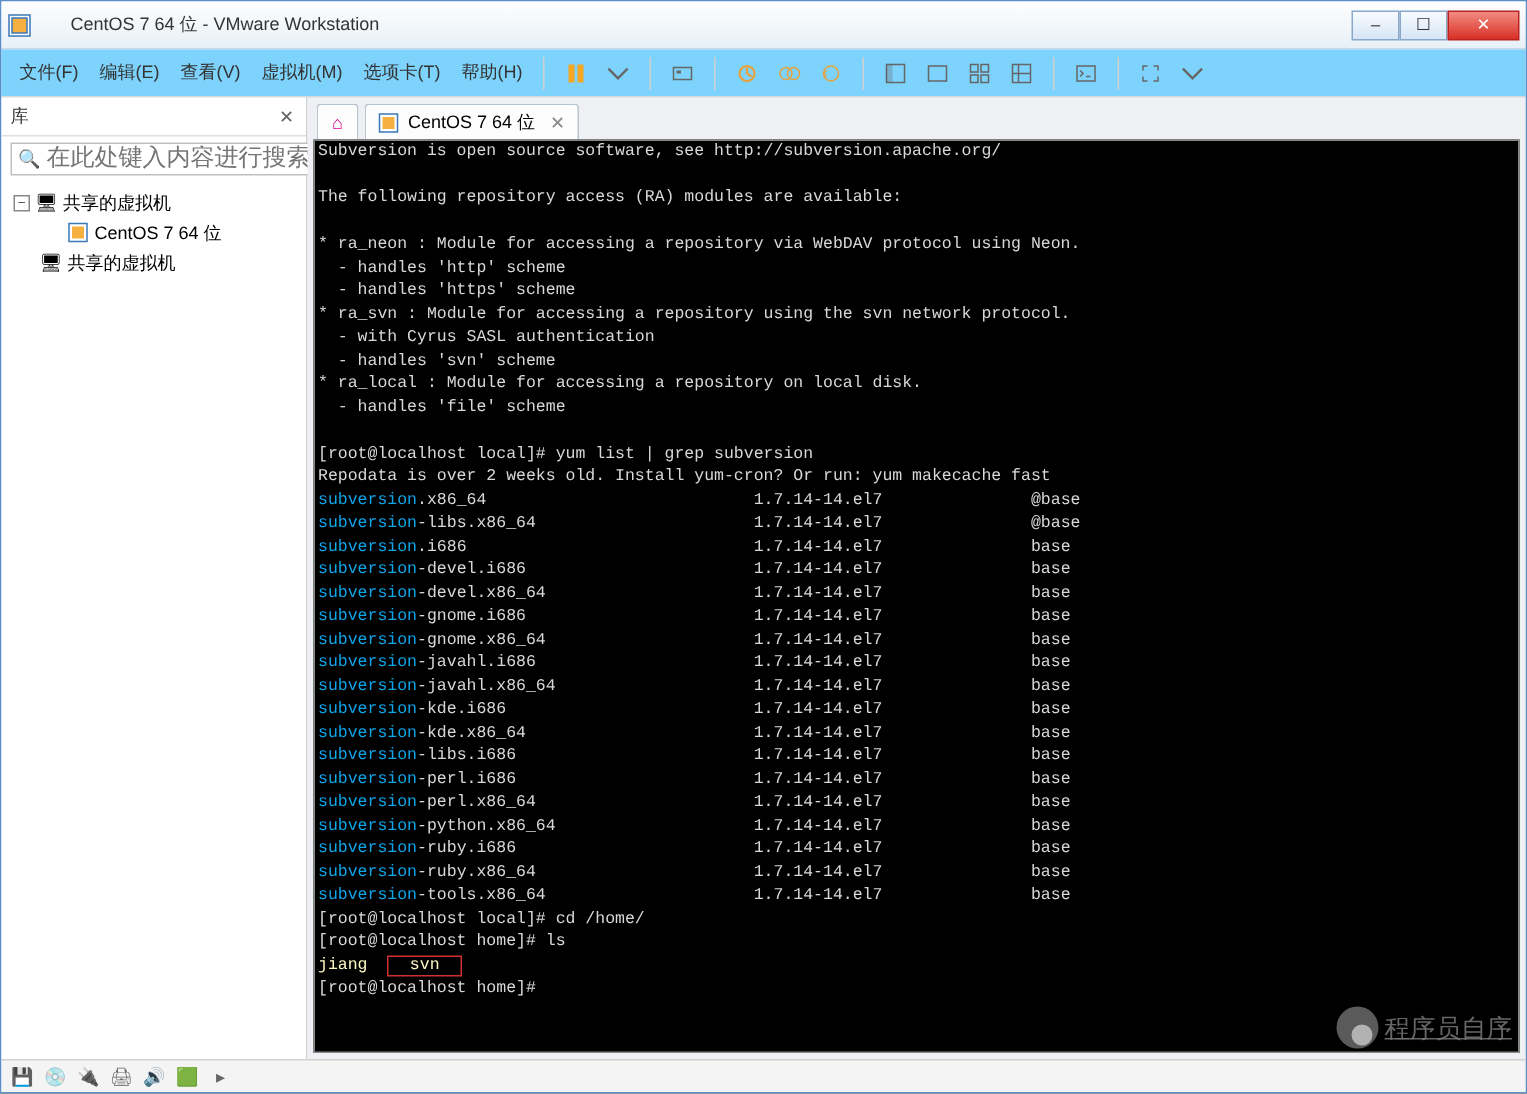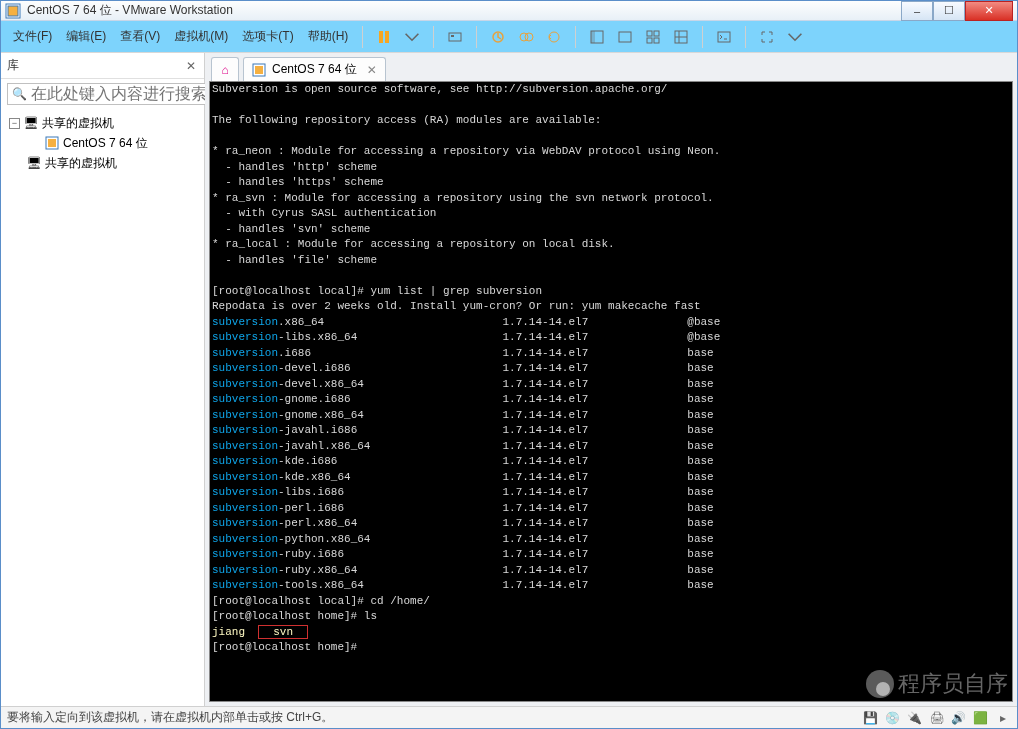--- a/index.html
+++ b/index.html
@@ -1,18 +1,18 @@
 <!DOCTYPE html>
 <html><head>
 <meta charset="utf-8">
 <style>
   * { box-sizing: border-box; margin: 0; padding: 0; }
   body { font-family: "Microsoft YaHei", "Segoe UI", Tahoma, sans-serif; font-size: 12px; background: #f0f0f0; width: 1018px; height: 729px; overflow: hidden; position: relative; }
   .window { width: 1018px; height: 729px; border: 1px solid #5a8ec9; background: #fff; display: flex; flex-direction: column; }
-  .titlebar { height: 20px; background: linear-gradient(#fdfefe, #e8f0f7); display: flex; align-items: center; padding: 0 4px; border-bottom: 1px solid #c8d6e8; }
+  .titlebar { height: 32px; background: linear-gradient(#fdfefe, #e8f0f7); display: flex; align-items: center; padding: 0 4px; border-bottom: 1px solid #c8d6e8; gap: 20px; }
   .titlebar .app-icon { width: 16px; height: 16px; margin-right: 6px; display:inline-flex; align-items:center; justify-content:center;}
   .titlebar .title-text { flex: 1; color: #333; }
   .win-controls { display: flex; gap: 0; }
   .win-btn { width: 32px; height: 20px; border: 1px solid #8aa8c8; background: linear-gradient(#f8fbff,#d6e5f5); display: flex; align-items: center; justify-content: center; font-size: 11px; color:#333; }
   .win-btn.close { background: linear-gradient(#f28b82,#d93025); color: #fff; border-color:#b22; width:48px;}
   .menubar { height: 32px; background: #7dd3fc; border-bottom: 1px solid #d8d8d8; display: flex; align-items: center; padding: 0 6px; gap: 2px; }
   .menu-item { padding: 4px 6px; color: #333; }
   .tb-sep { width: 1px; height: 22px; background: #d0d0d0; margin: 0 6px; }
   .tb-btn { width: 26px; height: 26px; display: inline-flex; align-items: center; justify-content: center; border-radius: 2px; color:#555; }
   .tb-btn svg { width:16px; height:16px; }
@@ -39,21 +39,21 @@
   .tab .vm-ic { display:inline-flex;}
   .tab .tab-x { color: #888; margin-left: 4px; }
   .terminal { flex: 1; background: #000; color: #d8d8d8; font-family: "Courier New", monospace; font-size: 11px; line-height: 15.5px; padding: 0 2px; overflow: hidden; white-space: pre; border:1px solid #888; margin:0 4px 4px 4px;}
   .terminal .red { color: #0ea5e9; }
   .terminal .blue { color: #fef9c3; }
   .terminal .box { border: 1px solid #d03030; padding: 0 14px; }
   .statusbar { height: 22px; border-top: 1px solid #d0d0d0; background: #f4f4f4; display:flex; align-items:center; padding:0 6px; gap:6px;}
   .statusbar .msg { flex:1; color:#444;}
   .status-icons { display:flex; gap:6px; color:#666;}
   .status-icons span { display:inline-flex; width:16px; justify-content:center;}
-  .watermark { position: absolute; right: 10px; bottom: 30px; display:flex; align-items:center; gap:4px; color: rgba(120,120,120,0.85); font-size: 22px; pointer-events:none;}
+  .watermark { position: absolute; right: 10px; bottom: 30px; display:flex; align-items:center; gap:4px; color: rgba(120,120,120,0.85); font-size: 17px; pointer-events:none;text-decoration:underline;}
   .watermark .bubble { width:28px; height:28px; border-radius:50%; background:rgba(150,150,150,0.6); position:relative;}
   .watermark .bubble::after{content:""; position:absolute; width:14px;height:14px;border-radius:50%;background:rgba(200,200,200,0.8); left:10px; top:12px;}
   .orange-stroke { stroke:#e8a23d; }
 </style>
 </head>
 <body>
 
 <div class="window">
 
   <div class="titlebar">
@@ -249,21 +249,20 @@
 <span class="red">subversion</span>-tools.x86_64                     1.7.14-14.el7               base
 [root@localhost local]# cd /home/
 [root@localhost home]# ls
 <span class="blue">jiang</span>  <span class="blue box">svn</span>
 [root@localhost home]# </div>
     </div>
 
   </div>
 
   <div class="statusbar">
-    <span class="msg">要将输入定向到该虚拟机，请在虚拟机内部单击或按 Ctrl+G。</span>
     <div class="status-icons">
       <span>💾</span>
       <span>💿</span>
       <span>🔌</span>
       <span>🖨</span>
       <span>🔊</span>
       <span>🟩</span>
       <span>▸</span>
     </div>
   </div>

